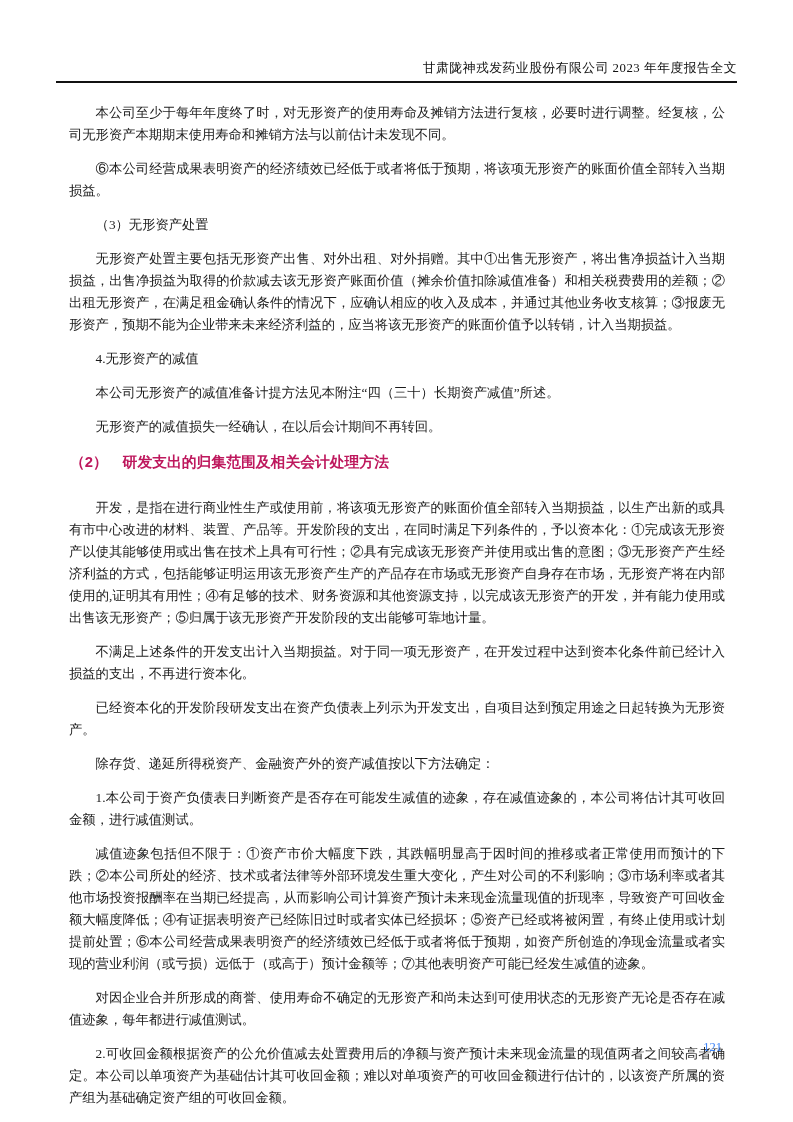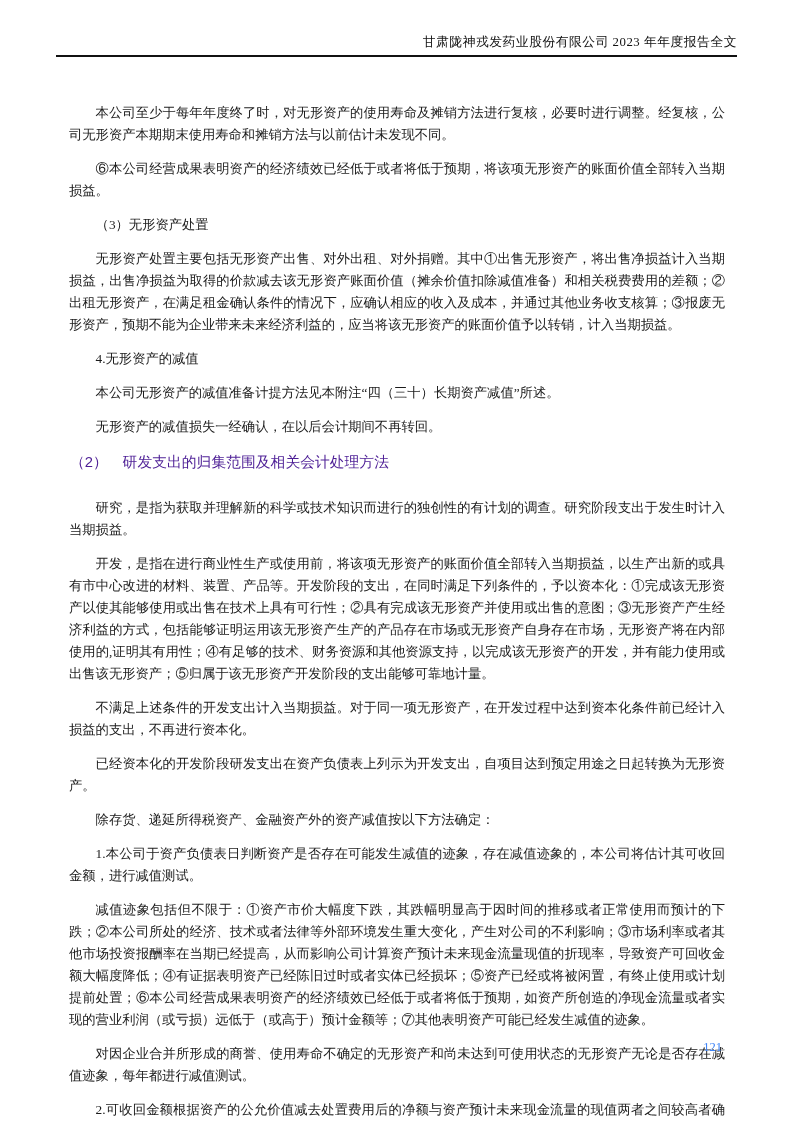--- a/index.html
+++ b/index.html
@@ -12,21 +12,21 @@
     background: #ffffff;
     font-family: "Liberation Serif", "DejaVu Serif", serif;
     color: #1b1b1b;
     overflow: hidden;
   }
   .header {
     position: absolute;
     top: 0;
     left: 56px;
     right: 56px;
-    padding-top: 34px;
+    padding-top: 60px;
     padding-bottom: 4px;
     text-align: right;
     border-bottom: 2.5px solid #111111;
     font-size: 12.8px;
     letter-spacing: 0.5px;
     color: #111111;
   }
   .content {
     position: absolute;
     top: 90px;
@@ -37,22 +37,22 @@
     text-align: justify;
     color: #1b1b1b;
   }
   .para {
     text-indent: 2em;
     margin: 12px;
   }
   .section-heading {
     font-family: "Liberation Sans", "DejaVu Sans", sans-serif;
     font-size: 14.8px;
-    font-weight: normal;
-    color: #4c1d95;
+    font-weight: bold;
+    color: #be185d;
     text-indent: 0;
     padding-left: 13px;
     margin: 9px 0 23px 0;
     line-height: 24px;
     text-align: left;
   }
   .page-number {
     position: absolute;
     top: 1040px;
     right: 71px;
@@ -73,21 +73,20 @@
     <p class="para">本公司至少于每年年度终了时，对无形资产的使用寿命及摊销方法进行复核，必要时进行调整。经复核，公司无形资产本期期末使用寿命和摊销方法与以前估计未发现不同。</p>
     <p class="para">⑥本公司经营成果表明资产的经济绩效已经低于或者将低于预期，将该项无形资产的账面价值全部转入当期损益。</p>
     <p class="para">（3）无形资产处置</p>
     <p class="para">无形资产处置主要包括无形资产出售、对外出租、对外捐赠。其中①出售无形资产，将出售净损益计入当期损益，出售净损益为取得的价款减去该无形资产账面价值（摊余价值扣除减值准备）和相关税费费用的差额；②出租无形资产，在满足租金确认条件的情况下，应确认相应的收入及成本，并通过其他业务收支核算；③报废无形资产，预期不能为企业带来未来经济利益的，应当将该无形资产的账面价值予以转销，计入当期损益。</p>
     <p class="para">4.无形资产的减值</p>
     <p class="para">本公司无形资产的减值准备计提方法见本附注“四（三十）长期资产减值”所述。</p>
     <p class="para">无形资产的减值损失一经确认，在以后会计期间不再转回。</p>
 
     <h2 class="section-heading">（2）　研发支出的归集范围及相关会计处理方法</h2>
 
-    <p class="para">研究，是指为获取并理解新的科学或技术知识而进行的独创性的有计划的调查。研究阶段支出于发生时计入当期损益。</p>
     <p class="para">开发，是指在进行商业性生产或使用前，将该项无形资产的账面价值全部转入当期损益，以生产出新的或具有市中心改进的材料、装置、产品等。开发阶段的支出，在同时满足下列条件的，予以资本化：①完成该无形资产以使其能够使用或出售在技术上具有可行性；②具有完成该无形资产并使用或出售的意图；③无形资产产生经济利益的方式，包括能够证明运用该无形资产生产的产品存在市场或无形资产自身存在市场，无形资产将在内部使用的,证明其有用性；④有足够的技术、财务资源和其他资源支持，以完成该无形资产的开发，并有能力使用或出售该无形资产；⑤归属于该无形资产开发阶段的支出能够可靠地计量。</p>
     <p class="para">不满足上述条件的开发支出计入当期损益。对于同一项无形资产，在开发过程中达到资本化条件前已经计入损益的支出，不再进行资本化。</p>
     <p class="para">已经资本化的开发阶段研发支出在资产负债表上列示为开发支出，自项目达到预定用途之日起转换为无形资产。</p>
 
 
     <p class="para">除存货、递延所得税资产、金融资产外的资产减值按以下方法确定：</p>
     <p class="para">1.本公司于资产负债表日判断资产是否存在可能发生减值的迹象，存在减值迹象的，本公司将估计其可收回金额，进行减值测试。</p>
     <p class="para">减值迹象包括但不限于：①资产市价大幅度下跌，其跌幅明显高于因时间的推移或者正常使用而预计的下跌；②本公司所处的经济、技术或者法律等外部环境发生重大变化，产生对公司的不利影响；③市场利率或者其他市场投资报酬率在当期已经提高，从而影响公司计算资产预计未来现金流量现值的折现率，导致资产可回收金额大幅度降低；④有证据表明资产已经陈旧过时或者实体已经损坏；⑤资产已经或将被闲置，有终止使用或计划提前处置；⑥本公司经营成果表明资产的经济绩效已经低于或者将低于预期，如资产所创造的净现金流量或者实现的营业利润（或亏损）远低于（或高于）预计金额等；⑦其他表明资产可能已经发生减值的迹象。</p>
     <p class="para">对因企业合并所形成的商誉、使用寿命不确定的无形资产和尚未达到可使用状态的无形资产无论是否存在减值迹象，每年都进行减值测试。</p>
     <p class="para">2.可收回金额根据资产的公允价值减去处置费用后的净额与资产预计未来现金流量的现值两者之间较高者确定。本公司以单项资产为基础估计其可收回金额；难以对单项资产的可收回金额进行估计的，以该资产所属的资产组为基础确定资产组的可收回金额。</p>

